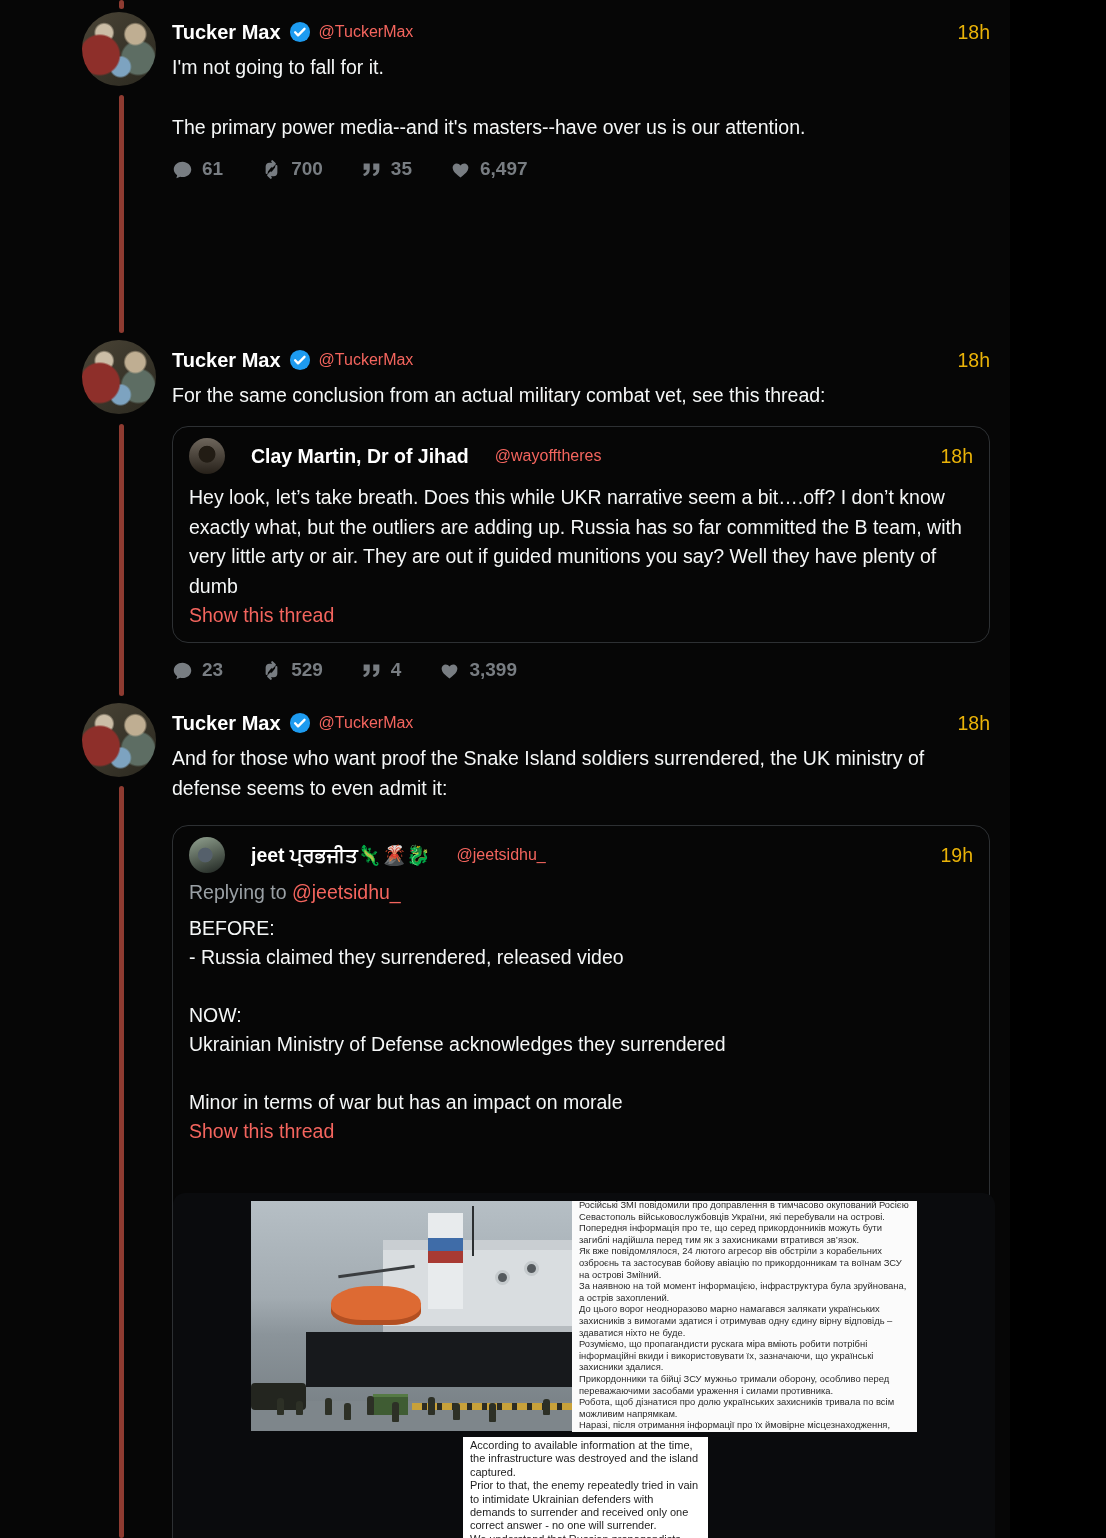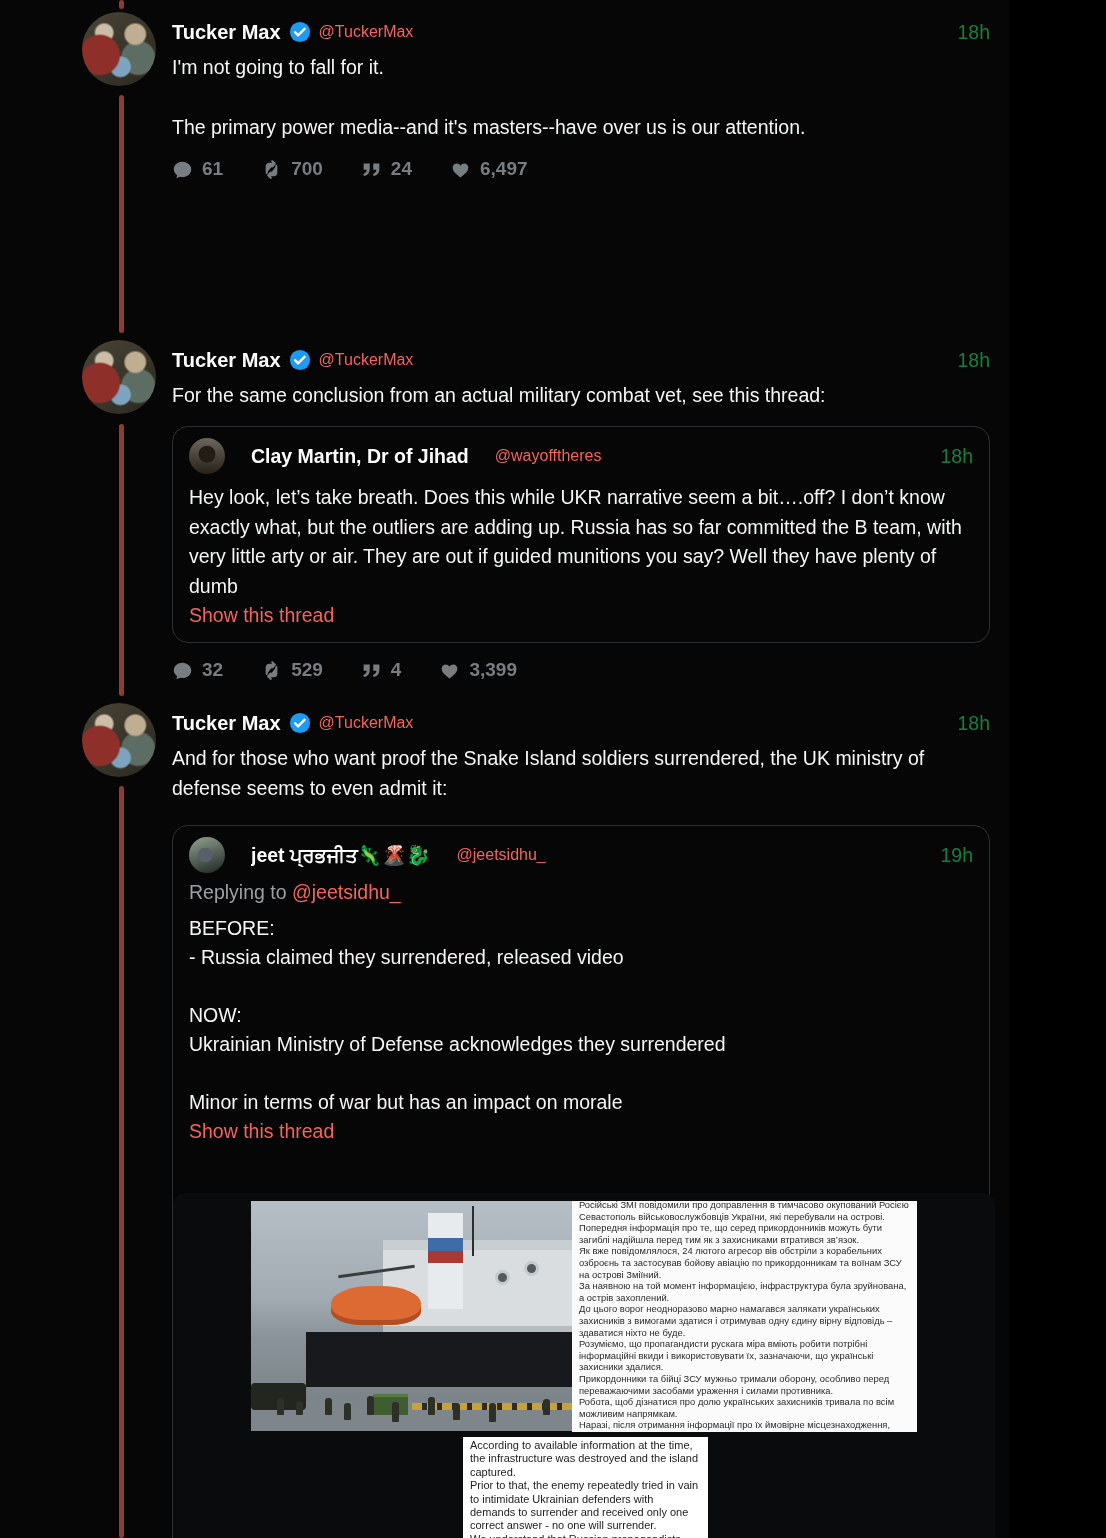--- a/index.html
+++ b/index.html
@@ -16,21 +16,21 @@
      radial-gradient(circle at 24% 58%, #8e2f2a 0 27%, rgba(0,0,0,0) 30%),
      radial-gradient(circle at 52% 74%, #7da3c0 0 14%, rgba(0,0,0,0) 17%),
      radial-gradient(circle at 30% 28%, #cbbda6 0 11%, rgba(0,0,0,0) 14%),
      radial-gradient(circle at 72% 30%, #bfae92 0 13%, rgba(0,0,0,0) 16%),
      radial-gradient(circle at 76% 62%, #5d6d63 0 22%, rgba(0,0,0,0) 25%),
      linear-gradient(135deg,#4a4436,#2a281f);}
   .content{margin:8px 20px 0 172px;}
   .namerow{display:flex;align-items:center;gap:8px;height:28px;margin:2px 0 6px 0;}
   .name{font-size:20px;font-weight:bold;color:#ffffff;white-space:nowrap;}
   .handle{font-size:16px;color:#f4655e;white-space:nowrap;}
-  .time{margin-left:auto;font-size:19.5px;color:#15803d;}
+  .time{margin-left:auto;font-size:19.5px;color:#eab308;}
   .badge{width:22px;height:22px;flex:0 0 auto;}
   .body p{margin:0 0 30px 0;font-size:19.5px;line-height:30px;color:#f5f7f7;}
   .body p:last-child{margin-bottom:0;}
   
   .stats{display:flex;align-items:flex-start;gap:38px;margin-top:16px;}
   .stat{display:flex;align-items:center;gap:9px;color:#787d82;font-size:19px;font-weight:bold;}
   .stat svg{width:21px;height:21px;fill:#787d82;}
   
   .qcard{border:1px solid #2d3033;border-radius:16px;padding:10px 16px 12px 16px;margin-top:16px;}
   .qcard2{margin-top:22px;height:740px;padding-bottom:0;}
@@ -117,21 +117,21 @@
                 <path d="M11.2 21.5l-3-3 3-3"></path>
             </g>
           </svg>
           <b>700</b>
         </span>
         <span class="stat">
           <svg viewBox="0 0 24 24">
             <path d="M3 5h7v6c0 5-2.3 7.6-6.6 8.4L2.5 17c2.6-.7 3.9-2.3 4-4.6H3V5z"></path>
             <path d="M14 5h7v6c0 5-2.3 7.6-6.6 8.4L13.5 17c2.6-.7 3.9-2.3 4-4.6H14V5z"></path>
           </svg>
-          <b>24</b>
+          <b>35</b>
         </span>
         <span class="stat">
           <svg viewBox="0 0 24 24">
               <path d="M12 21C7 17.6 3 13.9 3 9.8 3 7.1 5.1 5 7.7 5c1.7 0 3.3.9 4.3 2.3C13 5.9 14.6 5 16.3 5 18.9 5 21 7.1 21 9.8c0 4.1-4 7.8-9 11.2z"></path>
             </svg>
           <b>6,497</b>
         </span>
       </div>
     </div>
   </article>
@@ -159,21 +159,21 @@
           <span class="time">18h</span>
         </div>
         <div class="qtext">Hey look, let’s take breath. Does this while UKR narrative seem a bit….off? I don’t know exactly what, but the outliers are adding up. Russia has so far committed the B team, with very little arty or air. They are out if guided munitions you say? Well they have plenty of dumb</div>
         <div class="showthread">Show this thread</div>
       </div>
       <div class="stats">
         <span class="stat">
           <svg viewBox="0 0 24 24">
               <path d="M12 3C6.5 3 2 6.9 2 11.7c0 2.8 1.5 5.2 3.9 6.8L5 22l4.3-1.6c.9.2 1.8.3 2.7.3 5.5 0 10-3.9 10-8.7S17.5 3 12 3z"></path>
             </svg>
-          <b>32</b>
+          <b>23</b>
         </span>
         <span class="stat">
           <svg viewBox="0 0 24 24" fill="none">
             <g stroke="#787d82" stroke-width="2.4" stroke-linecap="round" stroke-linejoin="round">
               <path d="M6.5 16V8.5A3 3 0 019.5 5.5H15"></path>
                 <path d="M12.8 2.5l3 3-3 3"></path>
               <path d="M17.5 8v7.5a3 3 0 01-3 3H9"></path>
                 <path d="M11.2 21.5l-3-3 3-3"></path>
             </g>
           </svg>

